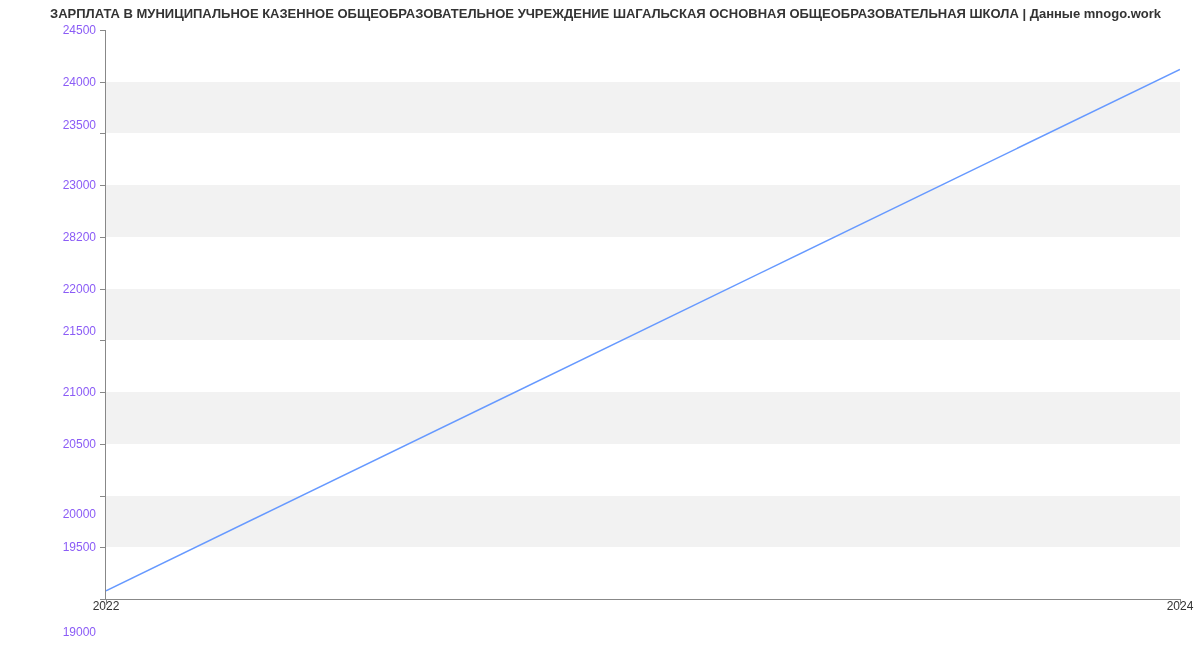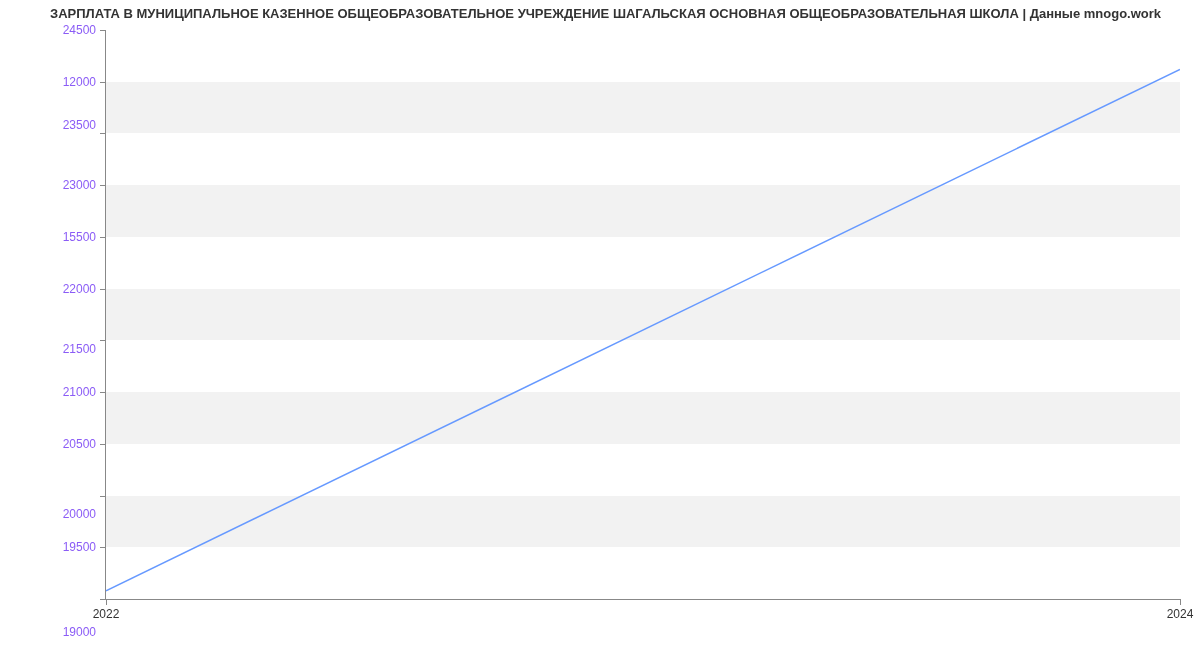--- a/index.html
+++ b/index.html
@@ -61,21 +61,20 @@
     transform: translateY(-50%);
     padding-right: 10px;
     font-size: 12px;
     color: #8b5cf6;
     white-space: nowrap;
   }
   .xlabel {
     position: absolute;
     top: 100%;
     transform: translateX(-50%);
-    padding-top: 8px;
     font-size: 12px;
     color: #333;
     white-space: nowrap;
   }
 </style>
 </head>
 <body>
 
 <div class="chart-wrap">
   <div class="title">ЗАРПЛАТА В МУНИЦИПАЛЬНОЕ КАЗЕННОЕ ОБЩЕОБРАЗОВАТЕЛЬНОЕ УЧРЕЖДЕНИЕ ШАГАЛЬСКАЯ ОСНОВНАЯ ОБЩЕОБРАЗОВАТЕЛЬНАЯ ШКОЛА | Данные mnogo.work</div>
@@ -90,31 +89,31 @@
       <div class="ylabel" style="top: 602px;">19000</div>
       <div class="tick ytick" style="top: 517.273px;"></div>
       <div class="ylabel" style="top: 517.273px;">19500</div>
       <div class="tick ytick" style="top: 465.545px;"></div>
       <div class="ylabel" style="top: 484px;">20000</div>
       <div class="tick ytick" style="top: 413.818px;"></div>
       <div class="ylabel" style="top: 413.818px; text-align: center;">20500</div>
       <div class="tick ytick" style="top: 362.091px;"></div>
       <div class="ylabel" style="top: 362.091px; text-align: center;">21000</div>
       <div class="tick ytick" style="top: 310.364px;"></div>
-      <div class="ylabel" style="top: 319px;">21500</div>
+      <div class="ylabel" style="top: 301px;">21500</div>
       <div class="tick ytick" style="top: 258.636px;"></div>
       <div class="ylabel" style="top: 258.636px;">22000</div>
       <div class="tick ytick" style="top: 206.909px;"></div>
-      <div class="ylabel" style="top: 206.909px;">15500</div>
+      <div class="ylabel" style="top: 206.909px;">28200</div>
       <div class="tick ytick" style="top: 155.182px;"></div>
       <div class="ylabel" style="top: 155.182px;">23000</div>
       <div class="tick ytick" style="top: 103.455px;"></div>
       <div class="ylabel" style="top: 95px;">23500</div>
       <div class="tick ytick" style="top: 51.7273px;"></div>
-      <div class="ylabel" style="top: 51.7273px;">12000</div>
+      <div class="ylabel" style="top: 51.7273px;">24000</div>
       <div class="tick ytick" style="top: 0px;"></div>
       <div class="ylabel" style="top: 0px;">24500</div>
       <div class="tick xtick" style="left: 0px;"></div>
       <div class="xlabel" style="left: 0px;">2022</div>
       <div class="tick xtick" style="left: 1074px;"></div>
       <div class="xlabel" style="left: 1074px; text-align: right;">2024</div>
       <svg class="line" id="line-svg" width="1074" height="569" viewBox="0 0 1074 569">
         <path d="M0 560.7236363636364 L1074 39.31272727272733" fill="none" stroke="#6699ff" stroke-width="1.5"></path>
       </svg>
     </div>

